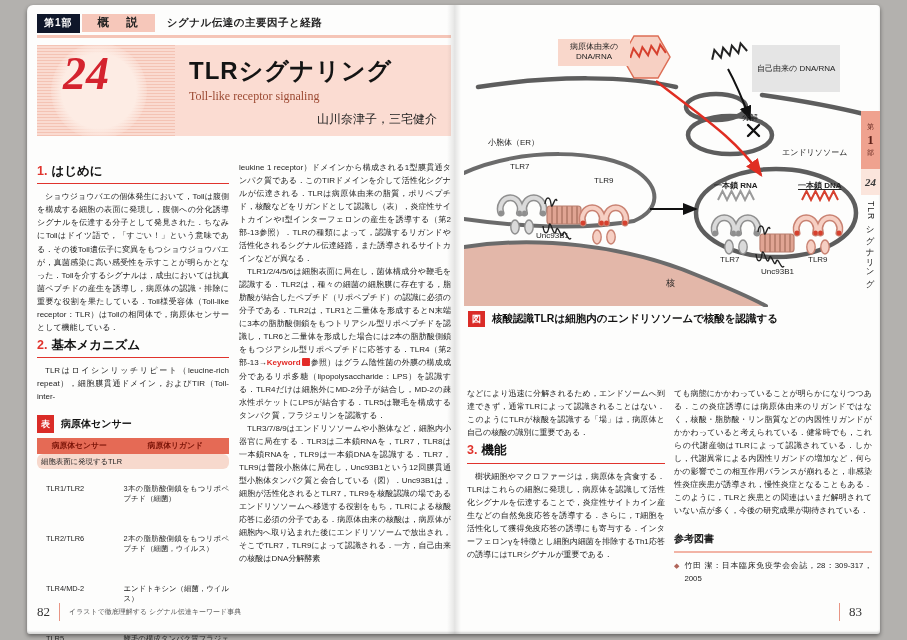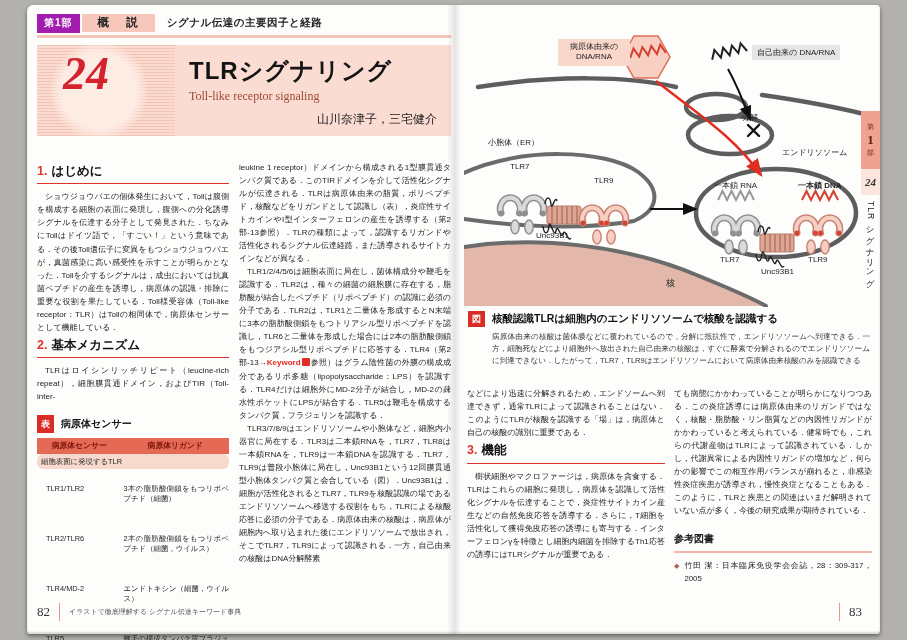--- a/index.html
+++ b/index.html
@@ -15,21 +15,21 @@
     box-shadow:0 2px 4px rgba(0,0,0,.45), inset 0 -2px 2px rgba(0,0,0,.15);
   }
   .page{position:absolute;top:0;height:629px;}
   .page-left{left:0;width:427px;}
   .page-right{left:427px;width:426px;}
   .seam{position:absolute;left:420px;top:0;width:14px;height:629px;
     background:linear-gradient(90deg,rgba(0,0,0,0) 0%,rgba(0,0,0,.08) 45%,rgba(0,0,0,.10) 55%,rgba(0,0,0,0) 100%);}
 
   
   .header-band{position:absolute;left:10px;top:9px;height:18px;display:flex;align-items:center;}
-  .part-badge{background:#a21caf;color:#fff;font-weight:bold;font-size:10px;padding:2px 7px 3px;letter-spacing:1px;}
+  .part-badge{background:#0f172a;color:#fff;font-weight:bold;font-size:10px;padding:2px 7px 3px;letter-spacing:1px;}
   .section-badge{background:#f6c7ba;color:#222;font-weight:bold;font-size:11.5px;letter-spacing:7px;padding:1px 10px 2px 16px;margin-left:2px;}
   .header-sub{margin-left:12px;font-weight:bold;font-size:10.5px;color:#222;letter-spacing:.5px;}
   .header-rule{position:absolute;left:10px;top:30px;width:414px;height:3px;background:#f5c5b7;}
 
   
   .chapter-block{position:absolute;left:10px;top:40px;width:414px;height:91px;background:#fbdcd2;overflow:hidden;}
   .chapter-stripes{position:absolute;left:0;top:0;width:138px;height:100%;
     background:repeating-linear-gradient(0deg,#f4c3b4 0 1px,#fadbd1 1px 3px);}
   .chapter-circle{position:absolute;left:14px;top:-2px;width:96px;height:96px;border-radius:50%;
     background:radial-gradient(circle,#fdece4 0 55%,rgba(253,236,228,0) 75%);}
@@ -75,29 +75,29 @@
   .pgnum{font-family:"Liberation Serif","DejaVu Serif",serif;font-size:13px;color:#333;}
   .vline{display:inline-block;width:1px;height:18px;background:#e89585;margin:0 9px;}
   .bookname{font-size:7px;color:#555;}
 
   
   .diagram{position:absolute;left:10px;top:24px;width:410px;height:278px;}
   .diagram svg{position:absolute;left:0;top:0;}
   .dlabel{position:absolute;font-size:8px;color:#222;white-space:nowrap;}
   .lbl-pathogen{left:94px;top:10px;width:68px;background:#f9d7cb;text-align:center;
     padding:3px 2px;white-space:pre-line;line-height:1.3;}
-  .lbl-self{left:288px;top:16px;background:#e5e5e5;padding:2px 5px;}
+  .lbl-self{left:288px;top:16px;background:#e5e5e5;padding:18px 5px;}
   .lbl-degrade{left:278px;top:83px;}
   .lbl-er{left:24px;top:108px;}
   .lbl-endo{left:318px;top:118px;}
   .lbl-tlr7er{left:46px;top:133px;}
   .lbl-tlr9er{left:130px;top:147px;}
   .lbl-uncer{left:72px;top:202px;}
-  .lbl-ssrna{left:250px;top:151px;font-weight:normal;text-align:right;}
-  .lbl-ssdna{left:334px;top:151px;font-weight:bold;}
+  .lbl-ssrna{left:250px;top:151px;font-weight:bold;text-align:right;}
+  .lbl-ssdna{left:334px;top:151px;font-weight:bold;text-decoration:underline;}
   .lbl-tlr7en{left:256px;top:226px;}
   .lbl-tlr9en{left:344px;top:226px;}
   .lbl-uncen{left:297px;top:238px;}
   .lbl-nucleus{left:202px;top:248px;font-size:9px;}
 
   .mem{stroke:#5d5d5d;stroke-width:4.5;fill:none;stroke-linecap:round;}
   .mem2{stroke:#6b6b6b;stroke-width:4;fill:none;stroke-linecap:round;}
   .arrb{stroke:#111;stroke-width:2;fill:none;marker-end:url(#ab);}
   .arrr{stroke:#e02d22;stroke-width:2.4;fill:none;marker-end:url(#ar);}
   .xmark{stroke:#111;stroke-width:2.4;fill:none;stroke-linecap:round;}
@@ -312,21 +312,20 @@
       <div class="dlabel lbl-tlr9en">TLR9</div>
       <div class="dlabel lbl-uncen">Unc93B1</div>
       <div class="dlabel lbl-nucleus">核</div>
     </div>
 
     <div class="figcap">
       <div class="figcap-head">
         <span class="badge-sq">図</span>
         <span class="figcap-title">核酸認識TLRは細胞内のエンドリソソームで核酸を認識する</span>
       </div>
-      <div class="figcap-body">病原体由来の核酸は菌体膜などに覆われているので，分解に抵抗性で，エンドリソソームへ到達できる．一方，細胞死などにより細胞外へ放出された自己由来の核酸は，すぐに酵素で分解されるのでエンドリソソームに到達できない．したがって，TLR7，TLR9はエンドリソソームにおいて病原体由来核酸のみを認識できる</div>
     </div>
 
     <div class="col col-r1">
       <p>などにより迅速に分解されるため，エンドソームへ到達できず，通常TLRによって認識されることはない．このようにTLRが核酸を認識する「場」は，病原体と自己の核酸の識別に重要である．</p>
       <div class="sec-head mt">
         <span class="sec-num">3.</span><span>機能</span>
       </div>
       <p class="indent">樹状細胞やマクロファージは，病原体を貪食する．TLRはこれらの細胞に発現し，病原体を認識して活性化シグナルを伝達することで，炎症性サイトカイン産生などの自然免疫応答を誘導する．さらに，T細胞を活性化して獲得免疫応答の誘導にも寄与する．インターフェロンγを特徴とし細胞内細菌を排除するTh1応答の誘導にはTLRシグナルが重要である．</p>
     </div>
 

